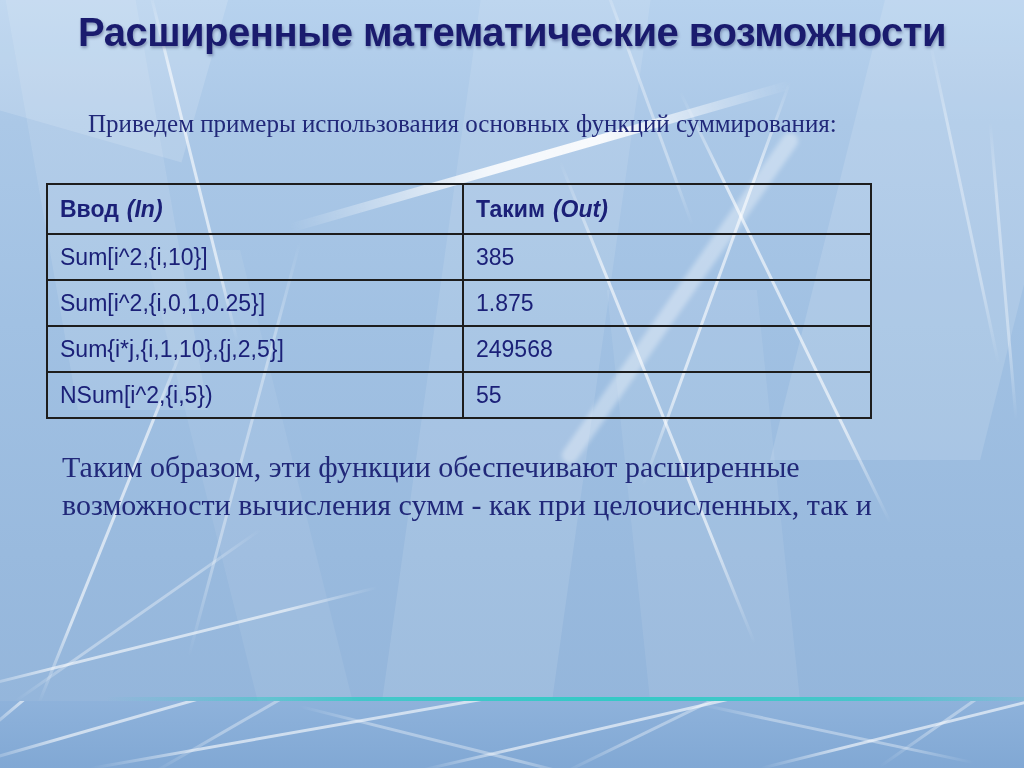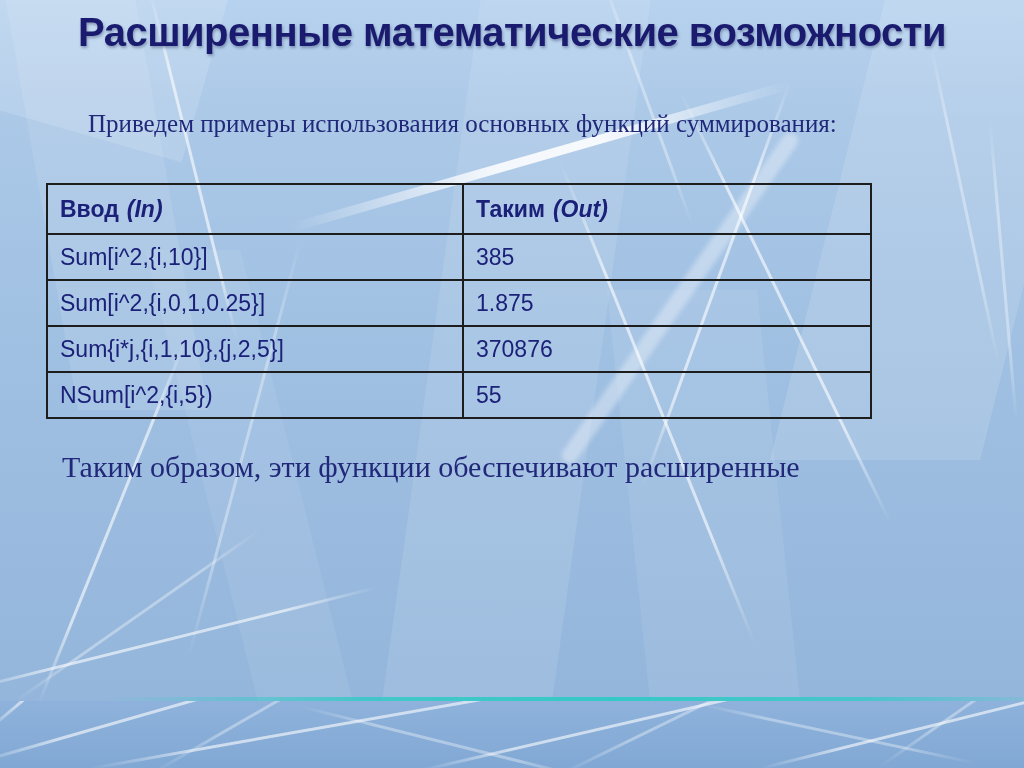--- a/index.html
+++ b/index.html
@@ -171,27 +171,28 @@
         <tr>
           <td class="c-in">Sum[i^2,{i,10}]</td>
           <td class="c-out">385</td>
         </tr>
         <tr>
           <td class="c-in">Sum[i^2,{i,0,1,0.25}]</td>
           <td class="c-out">1.875</td>
         </tr>
         <tr>
           <td class="c-in">Sum{i*j,{i,1,10},{j,2,5}]</td>
-          <td class="c-out">370876</td>
+          <td class="c-out">249568</td>
         </tr>
         <tr>
           <td class="c-in">NSum[i^2,{i,5})</td>
           <td class="c-out">55</td>
         </tr>
       </tbody>
     </table>
 
     <div class="conclusion">
       <div>Таким образом, эти функции обеспечивают расширенные</div>
+      <div>возможности вычисления сумм - как при целочисленных, так и</div>
     </div>
 
   </div>
 </div>
 
 </body></html>

